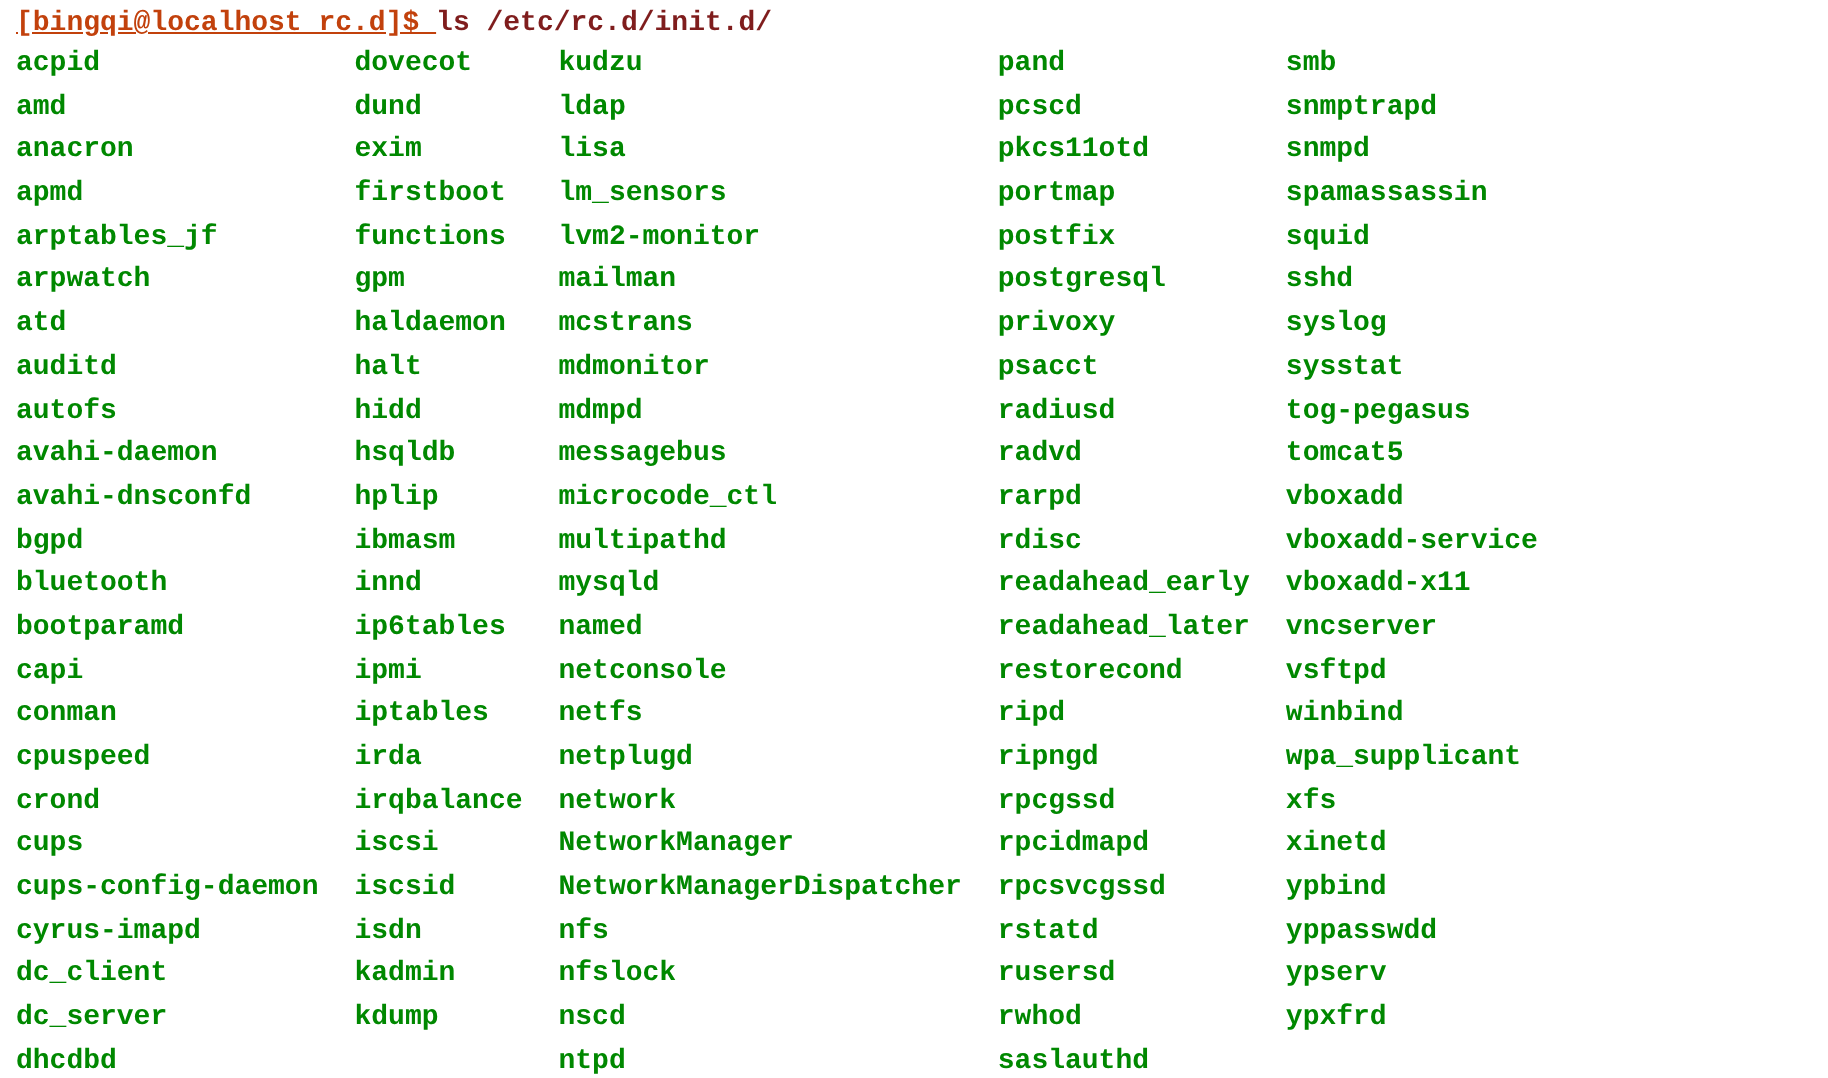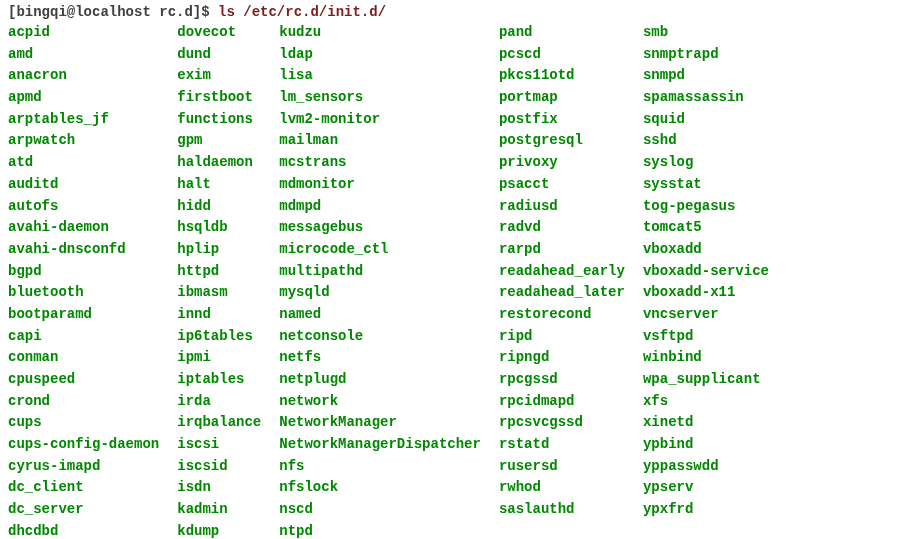--- a/index.html
+++ b/index.html
@@ -13,21 +13,22 @@
       background: #ffffff;
       color: #000000;
       padding: 4px 8px;
       white-space: nowrap;
     }
     .prompt-line {
       font-weight: bold;
       margin-bottom: 2px;
     }
     .prompt-text {
-      color: #404040;
+      color: #c2410c;
+      text-decoration: underline;
     }
     .command {
       color: #7f1d1d;
       font-weight: bold;
     }
     .listing {
       display: flex;
       gap: 0;
     }
     .col {
@@ -80,21 +81,20 @@
       <span class="entry">dund</span>
       <span class="entry">exim</span>
       <span class="entry">firstboot</span>
       <span class="entry">functions</span>
       <span class="entry">gpm</span>
       <span class="entry">haldaemon</span>
       <span class="entry">halt</span>
       <span class="entry">hidd</span>
       <span class="entry">hsqldb</span>
       <span class="entry">hplip</span>
-      <span class="entry">httpd</span>
       <span class="entry">ibmasm</span>
       <span class="entry">innd</span>
       <span class="entry">ip6tables</span>
       <span class="entry">ipmi</span>
       <span class="entry">iptables</span>
       <span class="entry">irda</span>
       <span class="entry">irqbalance</span>
       <span class="entry">iscsi</span>
       <span class="entry">iscsid</span>
       <span class="entry">isdn</span>
@@ -132,20 +132,21 @@
       <span class="entry">pcscd</span>
       <span class="entry">pkcs11otd</span>
       <span class="entry">portmap</span>
       <span class="entry">postfix</span>
       <span class="entry">postgresql</span>
       <span class="entry">privoxy</span>
       <span class="entry">psacct</span>
       <span class="entry">radiusd</span>
       <span class="entry">radvd</span>
       <span class="entry">rarpd</span>
+      <span class="entry">rdisc</span>
       <span class="entry">readahead_early</span>
       <span class="entry">readahead_later</span>
       <span class="entry">restorecond</span>
       <span class="entry">ripd</span>
       <span class="entry">ripngd</span>
       <span class="entry">rpcgssd</span>
       <span class="entry">rpcidmapd</span>
       <span class="entry">rpcsvcgssd</span>
       <span class="entry">rstatd</span>
       <span class="entry">rusersd</span>

